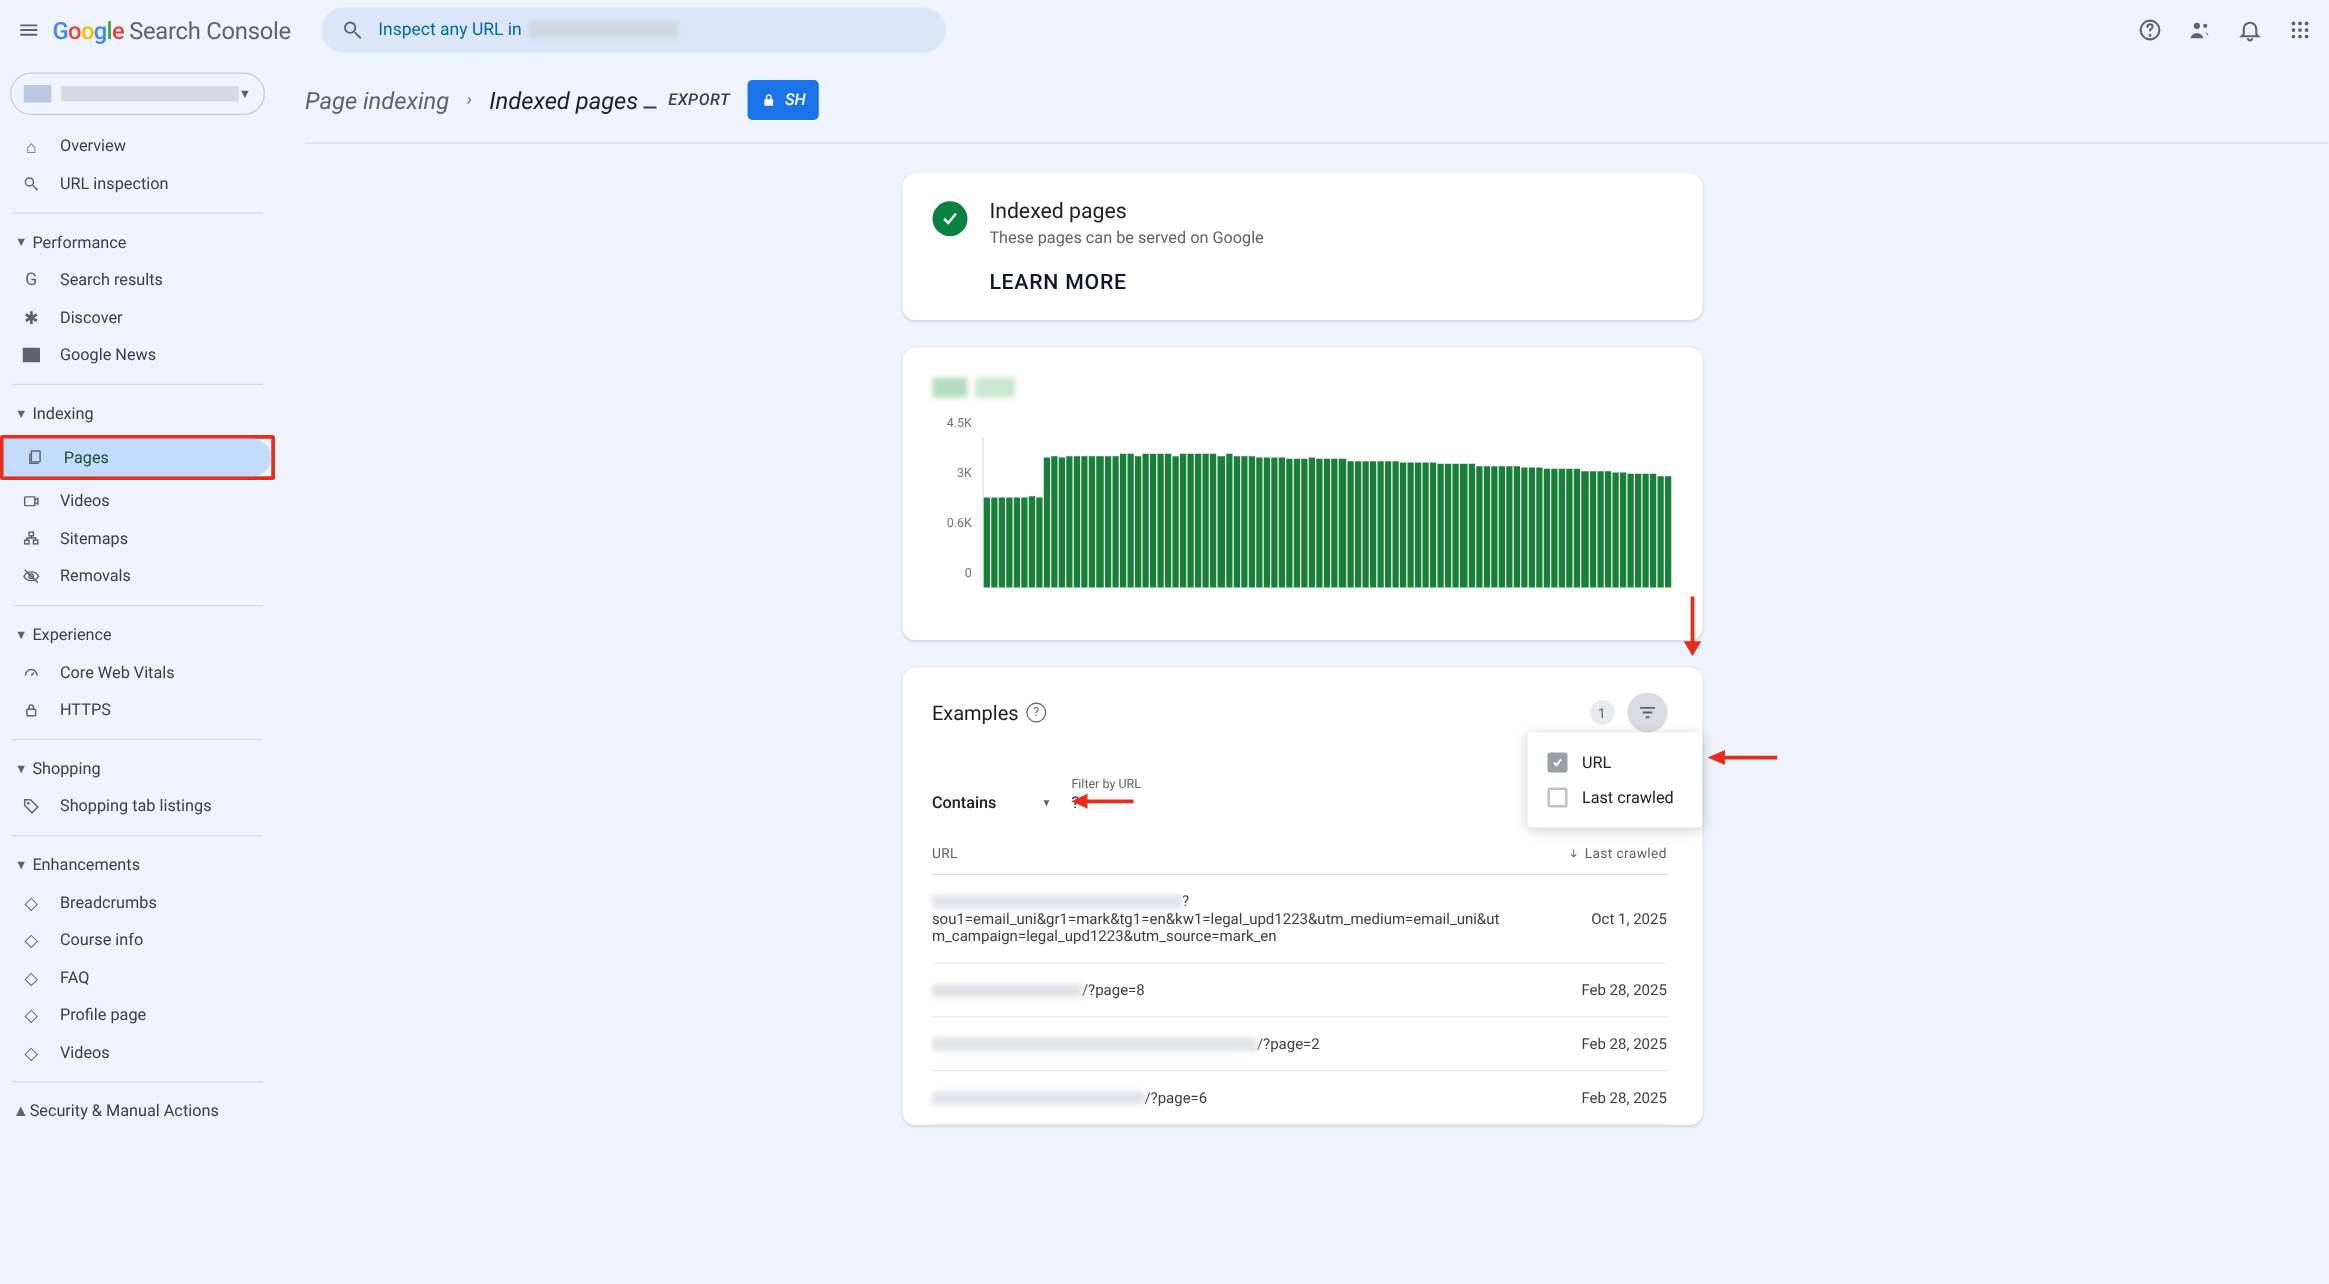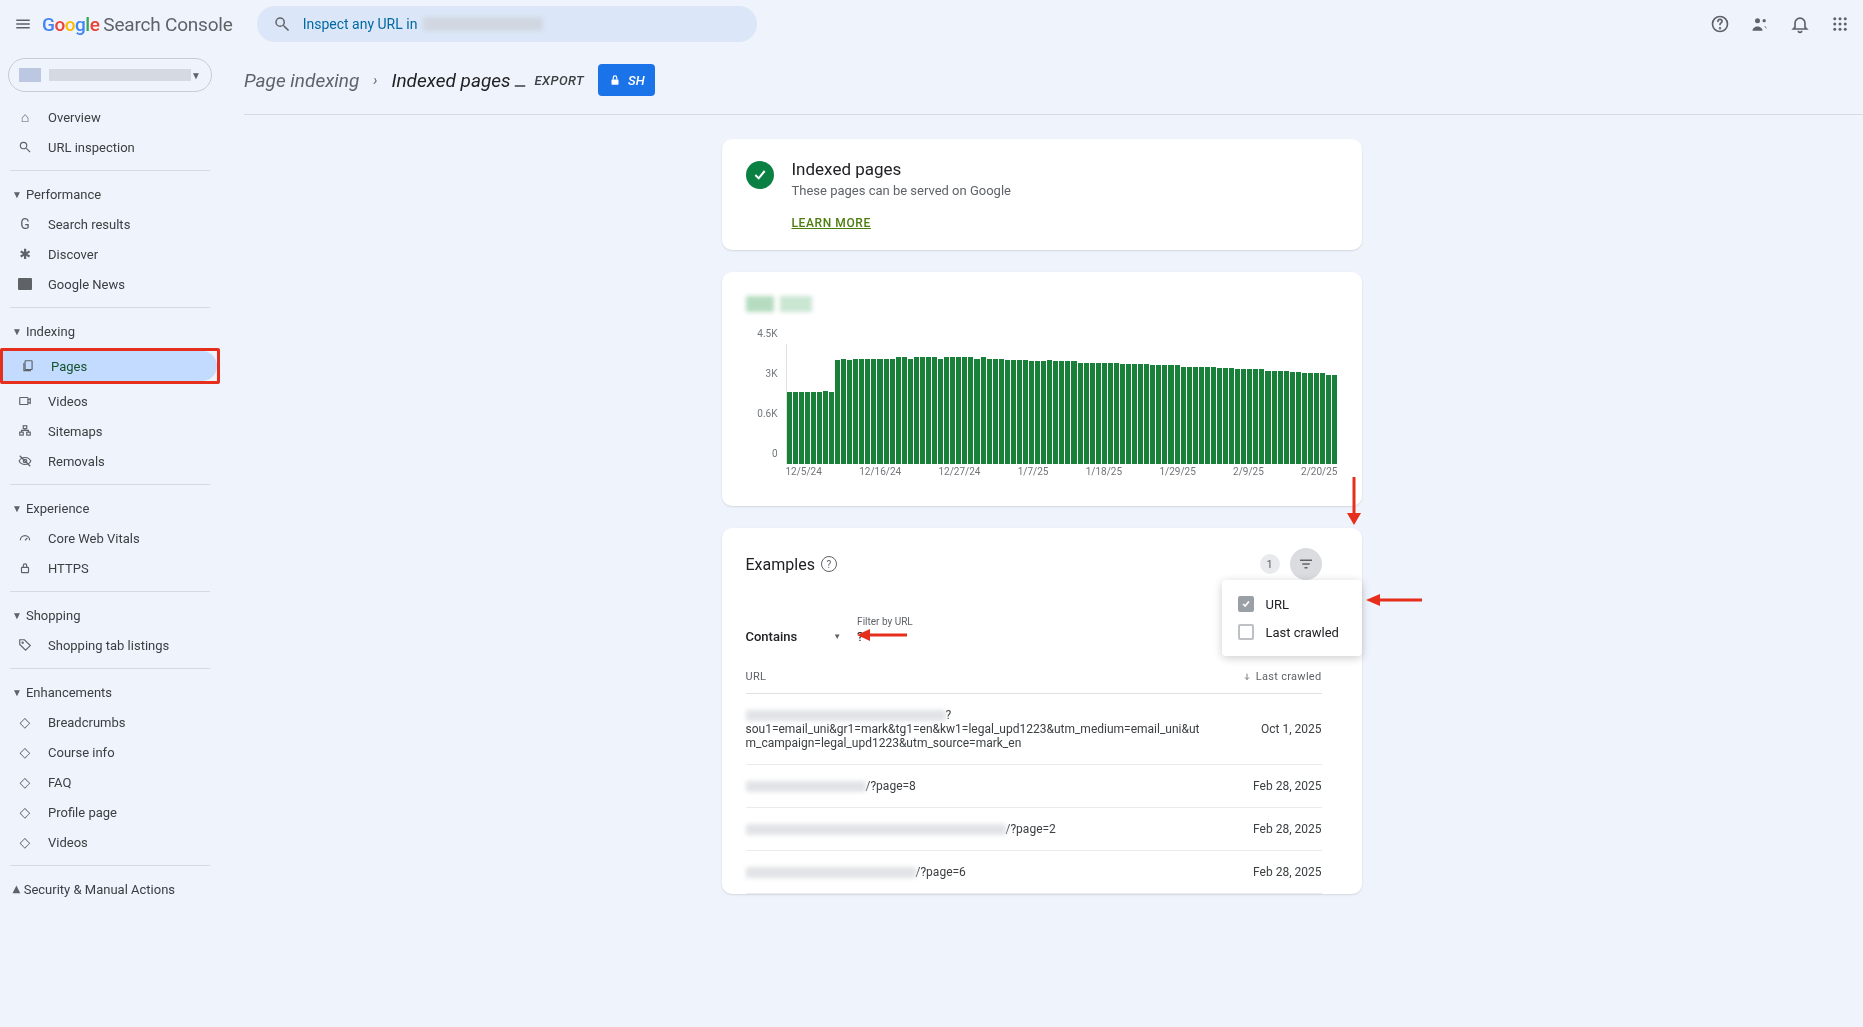--- a/index.html
+++ b/index.html
@@ -37,35 +37,35 @@
 .export-btn { display: flex; align-items: center; gap: 6px; color: #3c4043; font-size: 13px; font-weight: 500; cursor:pointer; letter-spacing: 0.4px; }
 .sharebtn { background: #1a73e8; color: #fff; height: 32px; display:flex; align-items:center; gap:6px; padding: 0 10px; border-radius: 4px; font-size: 13px; font-weight:500; cursor:pointer; }
 .crumb-sep { border-bottom: 1px solid #d7dbe0; margin: 14px 0 0 24px; }
 
 .main-col { max-width: 640px; margin: 24px auto 0 auto; padding-bottom: 40px; position: relative; }
 .card { background: #fff; border-radius: 10px; box-shadow: 0 1px 2px rgba(60,64,67,0.15); margin-bottom: 22px; padding: 20px 24px; position: relative; }
 .hdr { display: flex; gap: 18px; align-items: flex-start; }
 .check-badge { width: 28px; height: 28px; border-radius: 50%; background: #0b8043; display:flex; align-items:center; justify-content:center; color:#fff; flex-shrink:0; margin-top: 2px; }
 .hdr h2 { font-size: 17px; font-weight: 400; color: #202124; }
 .hdr .sub { font-size: 13px; color: #5f6368; margin-top: 4px; }
-.learn { font-size: 12px; letter-spacing: 0.6px; color: #4d7c0f; margin-top: 18px; margin-left: 46px; font-weight:500; cursor:pointer;text-decoration:underline; }
+.learn { font-size: 17px; letter-spacing: 0.6px; color: #0f172a; margin-top: 18px; margin-left: 46px; font-weight:500; cursor:pointer; }
 
 .chart-card { padding: 18px 24px 22px 24px; }
 .chart-label { font-size: 12px; color: #188038; font-weight: 500; }
 .chart-big { display: flex; align-items: center; gap: 6px; margin-top: 6px; }
 .chart-big .b1 { width: 28px; height: 16px; background: #b5dcc0; filter:blur(2px);}
 .chart-big .b2 { width: 32px; height: 16px; background: #c9e6d2; filter:blur(2px);}
 .chart-area { position: relative; height: 140px; margin-top: 32px; }
 .y-axis { position: absolute; left: 0; top: 0; bottom: 20px; width: 32px; color: #70757a; font-size: 10px; }
 .y-tick { position: absolute; right: 0; text-align: right; width: 36px; transform: translateY(-50%);}
 .plot { position: absolute; left: 40px; right: 0; top: 0; bottom: 20px; display: flex; align-items: flex-end; gap: 0; border-left: 1px solid #e0e0e0;}
 .plot .bar { flex: 1; background: #188038; margin-right: 1px; }
 .x-axis { position: absolute; left: 40px; right: 0; bottom: 0; height: 18px; display: flex; justify-content: space-between; color: #70757a; font-size: 10px; }
 
-.examples-card { padding: 20px 40px 0 24px; }
+.examples-card { padding: 20px 28px 0 24px; }
 .ex-hdr { display: flex; align-items: center; justify-content: space-between; }
 .ex-title { font-size: 16px; color: #202124; display:flex; align-items:center; gap:6px; }
 .ex-title .q { width:16px; height:16px; border:1px solid #5f6368; border-radius:50%; font-size:10px; display:flex; align-items:center;justify-content:center; color:#5f6368;}
 .ex-right { display: flex; align-items: center; gap: 10px; }
 .badge-1 { width: 20px; height: 20px; border-radius: 50%; background: #e8eaed; color: #5f6368; font-size: 11px; display:flex; align-items:center;justify-content:center; }
 .filter-circle { width: 32px; height: 32px; border-radius: 50%; background: #dadce0; display:flex; align-items:center;justify-content:center; cursor:pointer; color:#5f6368; }
 
 .filter-row { display: flex; align-items: flex-end; gap: 16px; margin-top: 36px; margin-bottom: 12px; }
 .contains { display:flex; align-items:center; gap: 36px; font-size: 13px; color:#202124; font-weight:500; cursor:pointer;}
 .contains .dd { font-size: 8px; color:#5f6368; }
@@ -450,30 +450,20 @@
               <div class="bar" style="height: 77.7778%;"></div>
               <div class="bar" style="height: 76.6667%;"></div>
               <div class="bar" style="height: 76.6667%;"></div>
               <div class="bar" style="height: 75.5556%;"></div>
               <div class="bar" style="height: 75.5556%;"></div>
               <div class="bar" style="height: 75.5556%;"></div>
               <div class="bar" style="height: 75.5556%;"></div>
               <div class="bar" style="height: 74.4444%;"></div>
               <div class="bar" style="height: 74.4444%;"></div>
             </div>
-          <div class="x-axis" id="x-axis">
-              <span>12/5/24</span>
-              <span>12/16/24</span>
-              <span>12/27/24</span>
-              <span>1/7/25</span>
-              <span>1/18/25</span>
-              <span>1/29/25</span>
-              <span>2/9/25</span>
-              <span>2/20/25</span>
-            </div>
         </div>
       </div>
 
       <div class="red-arrow arrow-down" style="right:-2px; top:338px;">
         <svg width="20" height="48" viewBox="0 0 20 48">
             <line x1="10" y1="0" x2="10" y2="38" stroke="#e52e1b" stroke-width="3"></line>
             <polygon points="10,48 3,36 17,36" fill="#e52e1b"></polygon>
           </svg>
       </div>
 

